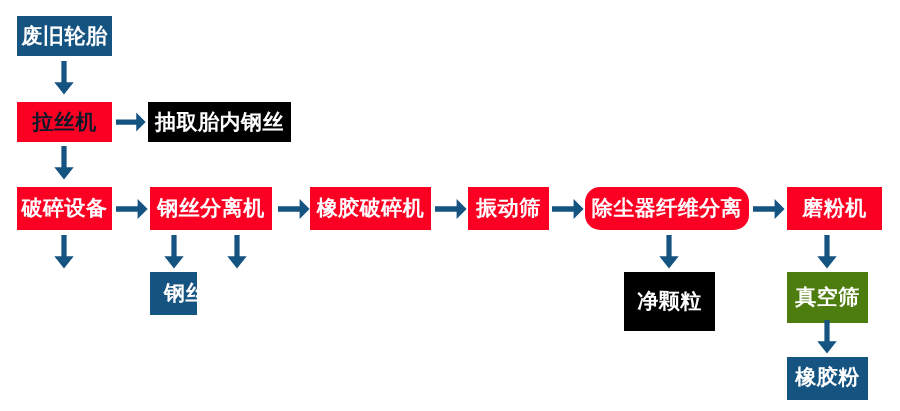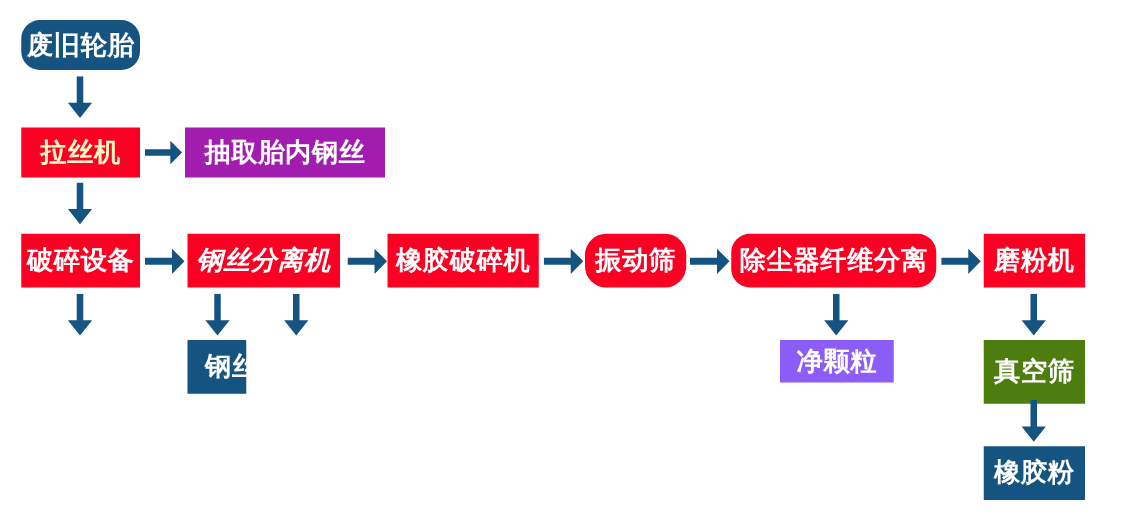--- a/index.html
+++ b/index.html
@@ -46,33 +46,33 @@
     justify-content: center;
     line-height: 1;
     user-select: none;
   }
   .arrow svg { display: block; }
 </style>
 </head>
 <body>
 
 <div id="flow-canvas">
-    <div class="node blue" style="left: 17px; top: 16px; width: 95px; height: 40px; background: rgb(21, 83, 128); color: rgb(255, 255, 255); border-radius: 15px;">废旧轮胎</div>
-    <div class="node red" style="left: 17px; top: 102px; width: 95px; height: 40px; background: rgb(252, 0, 35); color: #fef9c3;">拉丝机</div>
-    <div class="node blue" style="left: 148px; top: 102px; width: 160px; height: 40px; background: #a21caf; color: rgb(255, 255, 255);">抽取胎内钢丝</div>
+    <div class="node blue" style="left: 17px; top: 16px; width: 95px; height: 40px; background: rgb(21, 83, 128); color: rgb(255, 255, 255);">废旧轮胎</div>
+    <div class="node red" style="left: 17px; top: 102px; width: 95px; height: 40px; background: rgb(252, 0, 35); color: #0f172a;">拉丝机</div>
+    <div class="node blue" style="left: 148px; top: 102px; width: 143px; height: 40px; background: #000000; color: rgb(255, 255, 255);">抽取胎内钢丝</div>
     <div class="node red" style="left: 17px; top: 187px; width: 95px; height: 43px; background: rgb(252, 0, 35); color: rgb(255, 255, 255);">破碎设备</div>
-    <div class="node red" style="left: 150px; top: 187px; width: 122px; height: 43px; background: rgb(252, 0, 35); color: rgb(255, 255, 255); font-style: italic;">钢丝分离机</div>
+    <div class="node red" style="left: 150px; top: 187px; width: 122px; height: 43px; background: rgb(252, 0, 35); color: rgb(255, 255, 255);">钢丝分离机</div>
     <div class="node red" style="left: 310px; top: 187px; width: 121px; height: 43px; background: rgb(252, 0, 35); color: rgb(255, 255, 255);">橡胶破碎机</div>
-    <div class="node red" style="left: 468px; top: 187px; width: 81px; height: 43px; background: rgb(252, 0, 35); color: rgb(255, 255, 255); border-radius: 17px;">振动筛</div>
+    <div class="node red" style="left: 468px; top: 187px; width: 81px; height: 43px; background: rgb(252, 0, 35); color: rgb(255, 255, 255);">振动筛</div>
     <div class="node red" style="left: 585px; top: 187px; width: 164px; height: 43px; background: rgb(252, 0, 35); color: rgb(255, 255, 255); border-radius: 15px;">除尘器纤维分离</div>
-    <div class="node red" style="left: 787px; top: 187px; width: 81px; height: 43px; background: rgb(252, 0, 35); color: rgb(255, 255, 255);">磨粉机</div>
+    <div class="node red" style="left: 787px; top: 187px; width: 95px; height: 43px; background: rgb(252, 0, 35); color: rgb(255, 255, 255);">磨粉机</div>
     <div class="node blue" style="left: 150px; top: 272px; width: 47px; height: 43px; background: rgb(21, 83, 128); color: rgb(255, 255, 255); padding-left: 24px;">钢丝</div>
-    <div class="node blue" style="left: 624px; top: 272px; width: 91px; height: 34px; background: #8b5cf6; color: rgb(255, 255, 255);">净颗粒</div>
+    <div class="node blue" style="left: 624px; top: 272px; width: 91px; height: 59px; background: #000000; color: rgb(255, 255, 255);">净颗粒</div>
     <div class="node red" style="left: 787px; top: 272px; width: 81px; height: 51px; background: #4d7c0f; color: rgb(255, 255, 255);">真空筛</div>
-    <div class="node blue" style="left: 787px; top: 357px; width: 81px; height: 43px; background: rgb(21, 83, 128); color: rgb(255, 255, 255);">橡胶粉</div>
+    <div class="node blue" style="left: 787px; top: 357px; width: 81px; height: 43px; background: rgb(21, 83, 128); color: rgb(255, 255, 255); font-family: Liberation Mono, monospace;">橡胶粉</div>
     <div class="arrow" style="left: 48px; top: 61px; width: 32px; height: 34px;">
       <svg width="30" height="34" viewBox="0 0 30 34" aria-hidden="true">
         <path d="M12.4 0 h5.2 v21.2 h7.1 L15 33.4 L5.3 21.2 h7.1 Z" fill="#155380"></path>
       </svg>
     </div>
     <div class="arrow" style="left: 116px; top: 107px; width: 30px; height: 30px;">
       <svg width="32" height="30" viewBox="0 0 32 30" aria-hidden="true">
         <path d="M0 12.2 h21.6 v-7.3 L31.6 15 L21.6 25.1 v-7.3 H0 Z" fill="#155380"></path>
       </svg>
     </div>

